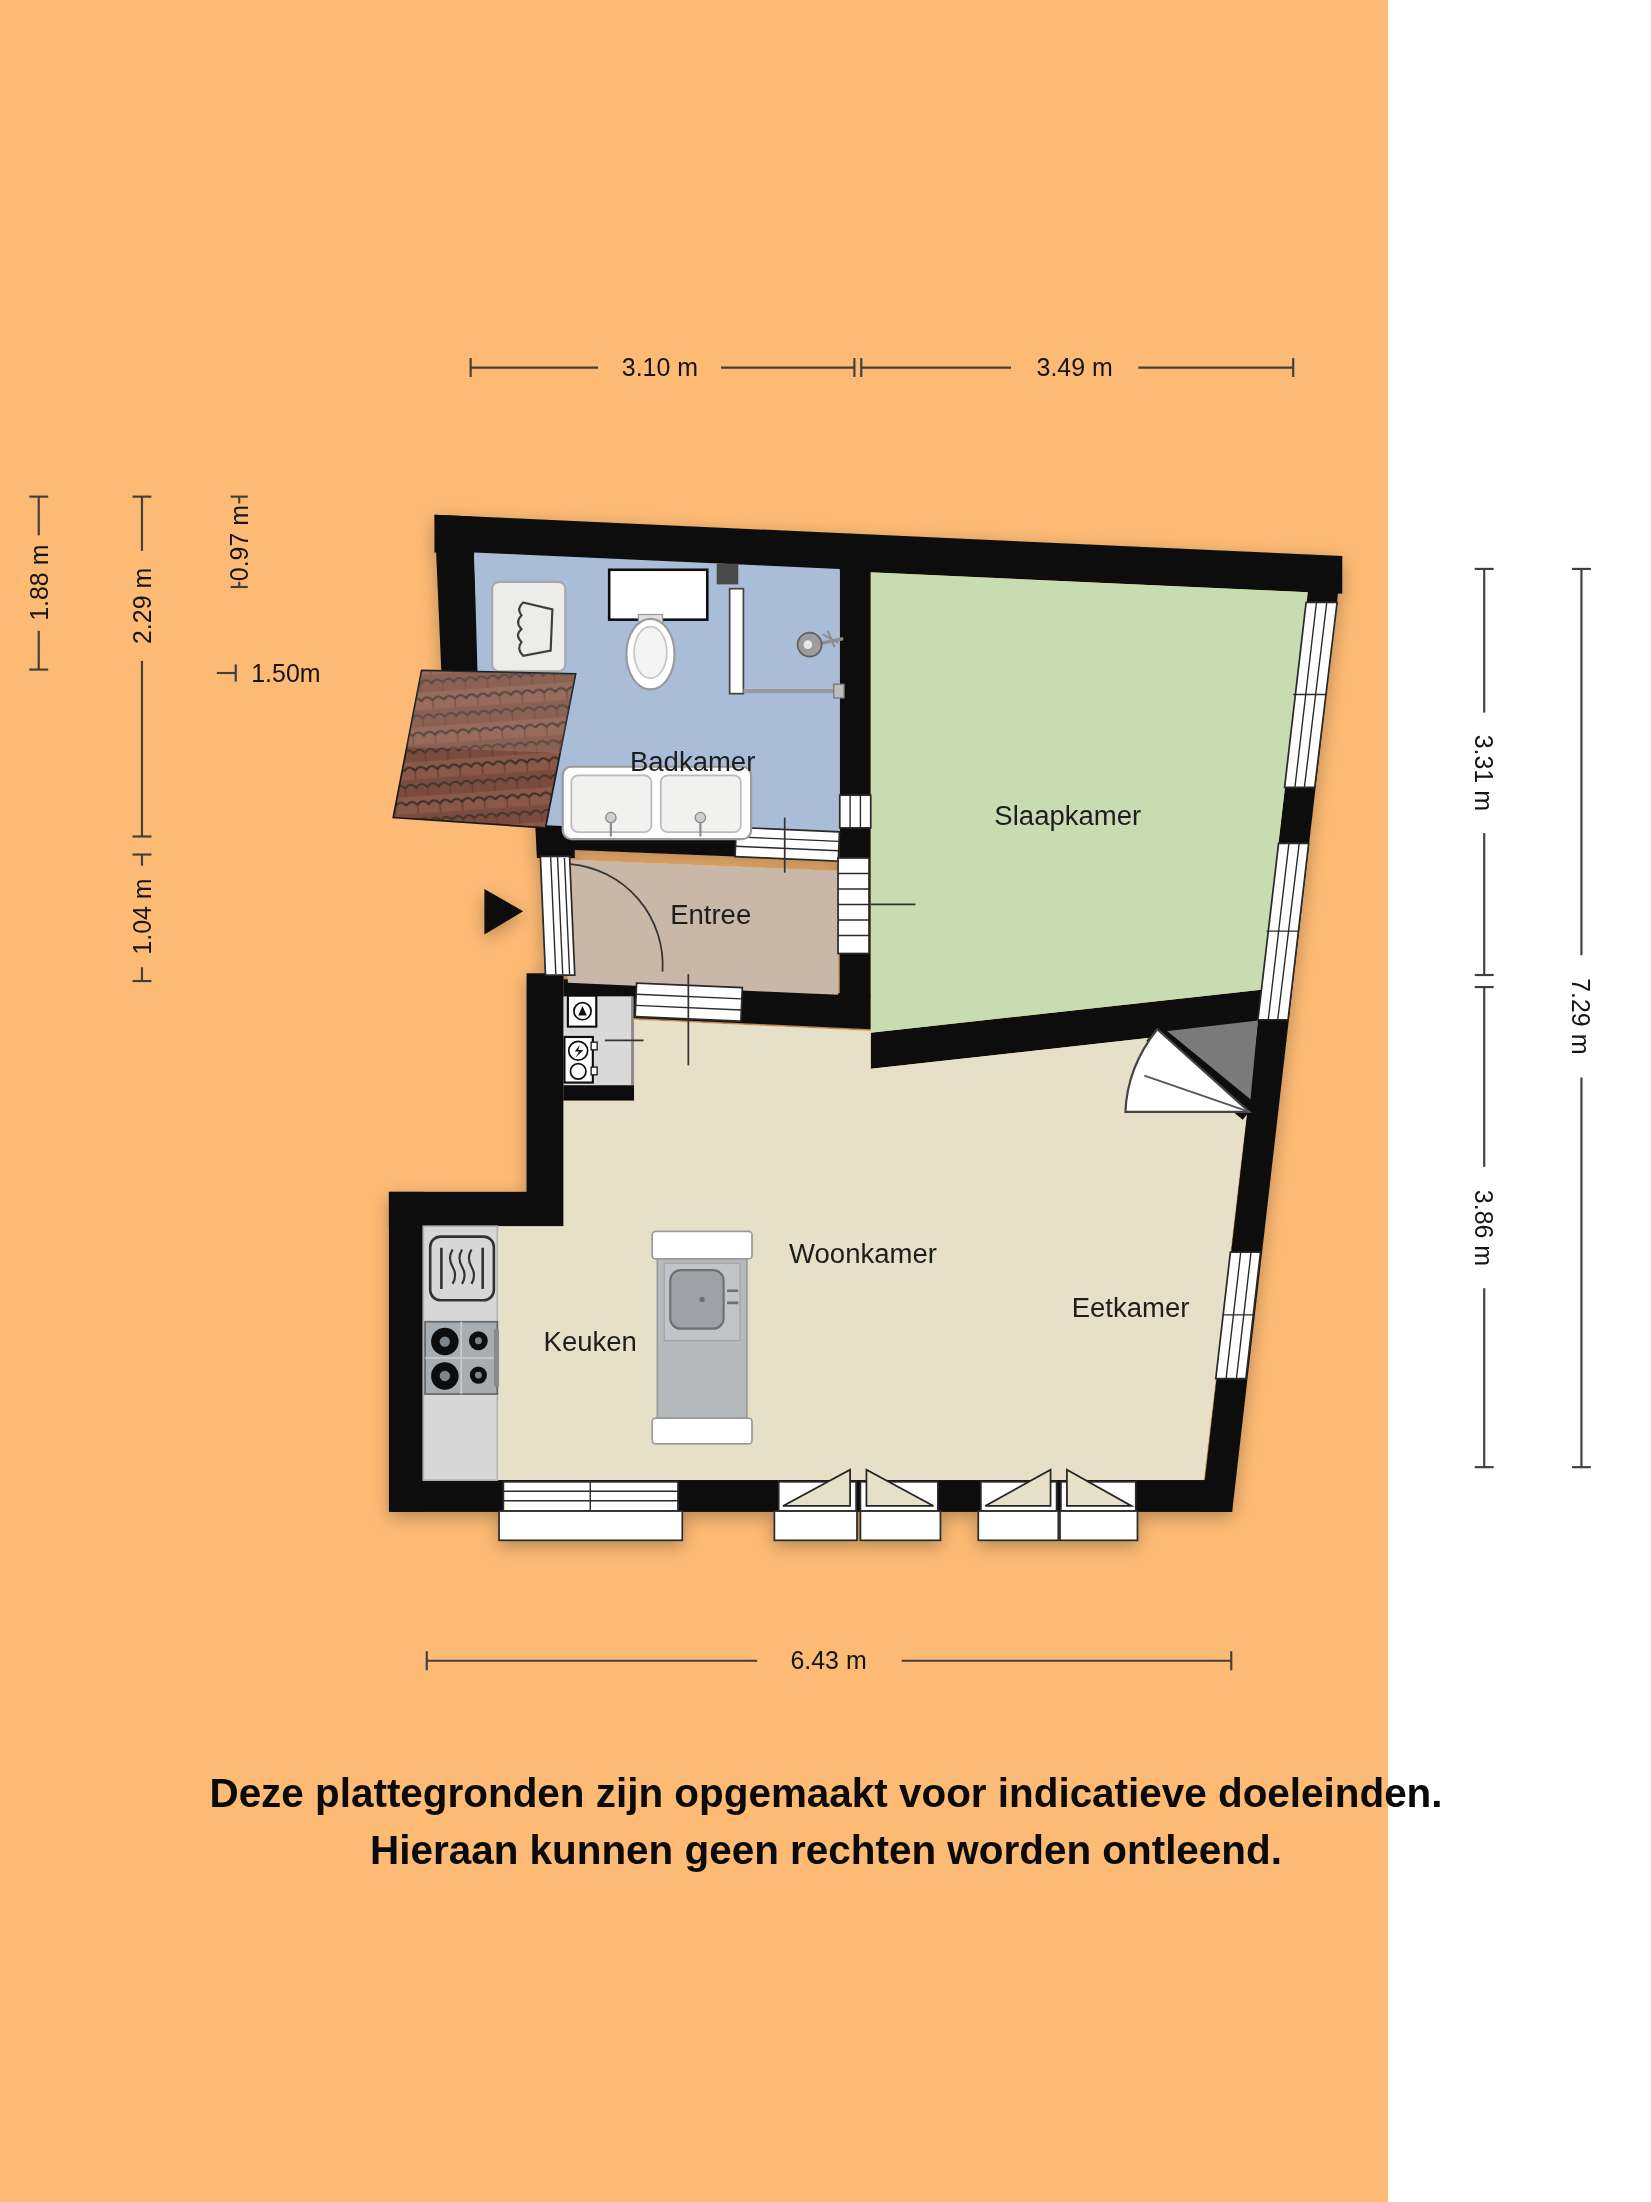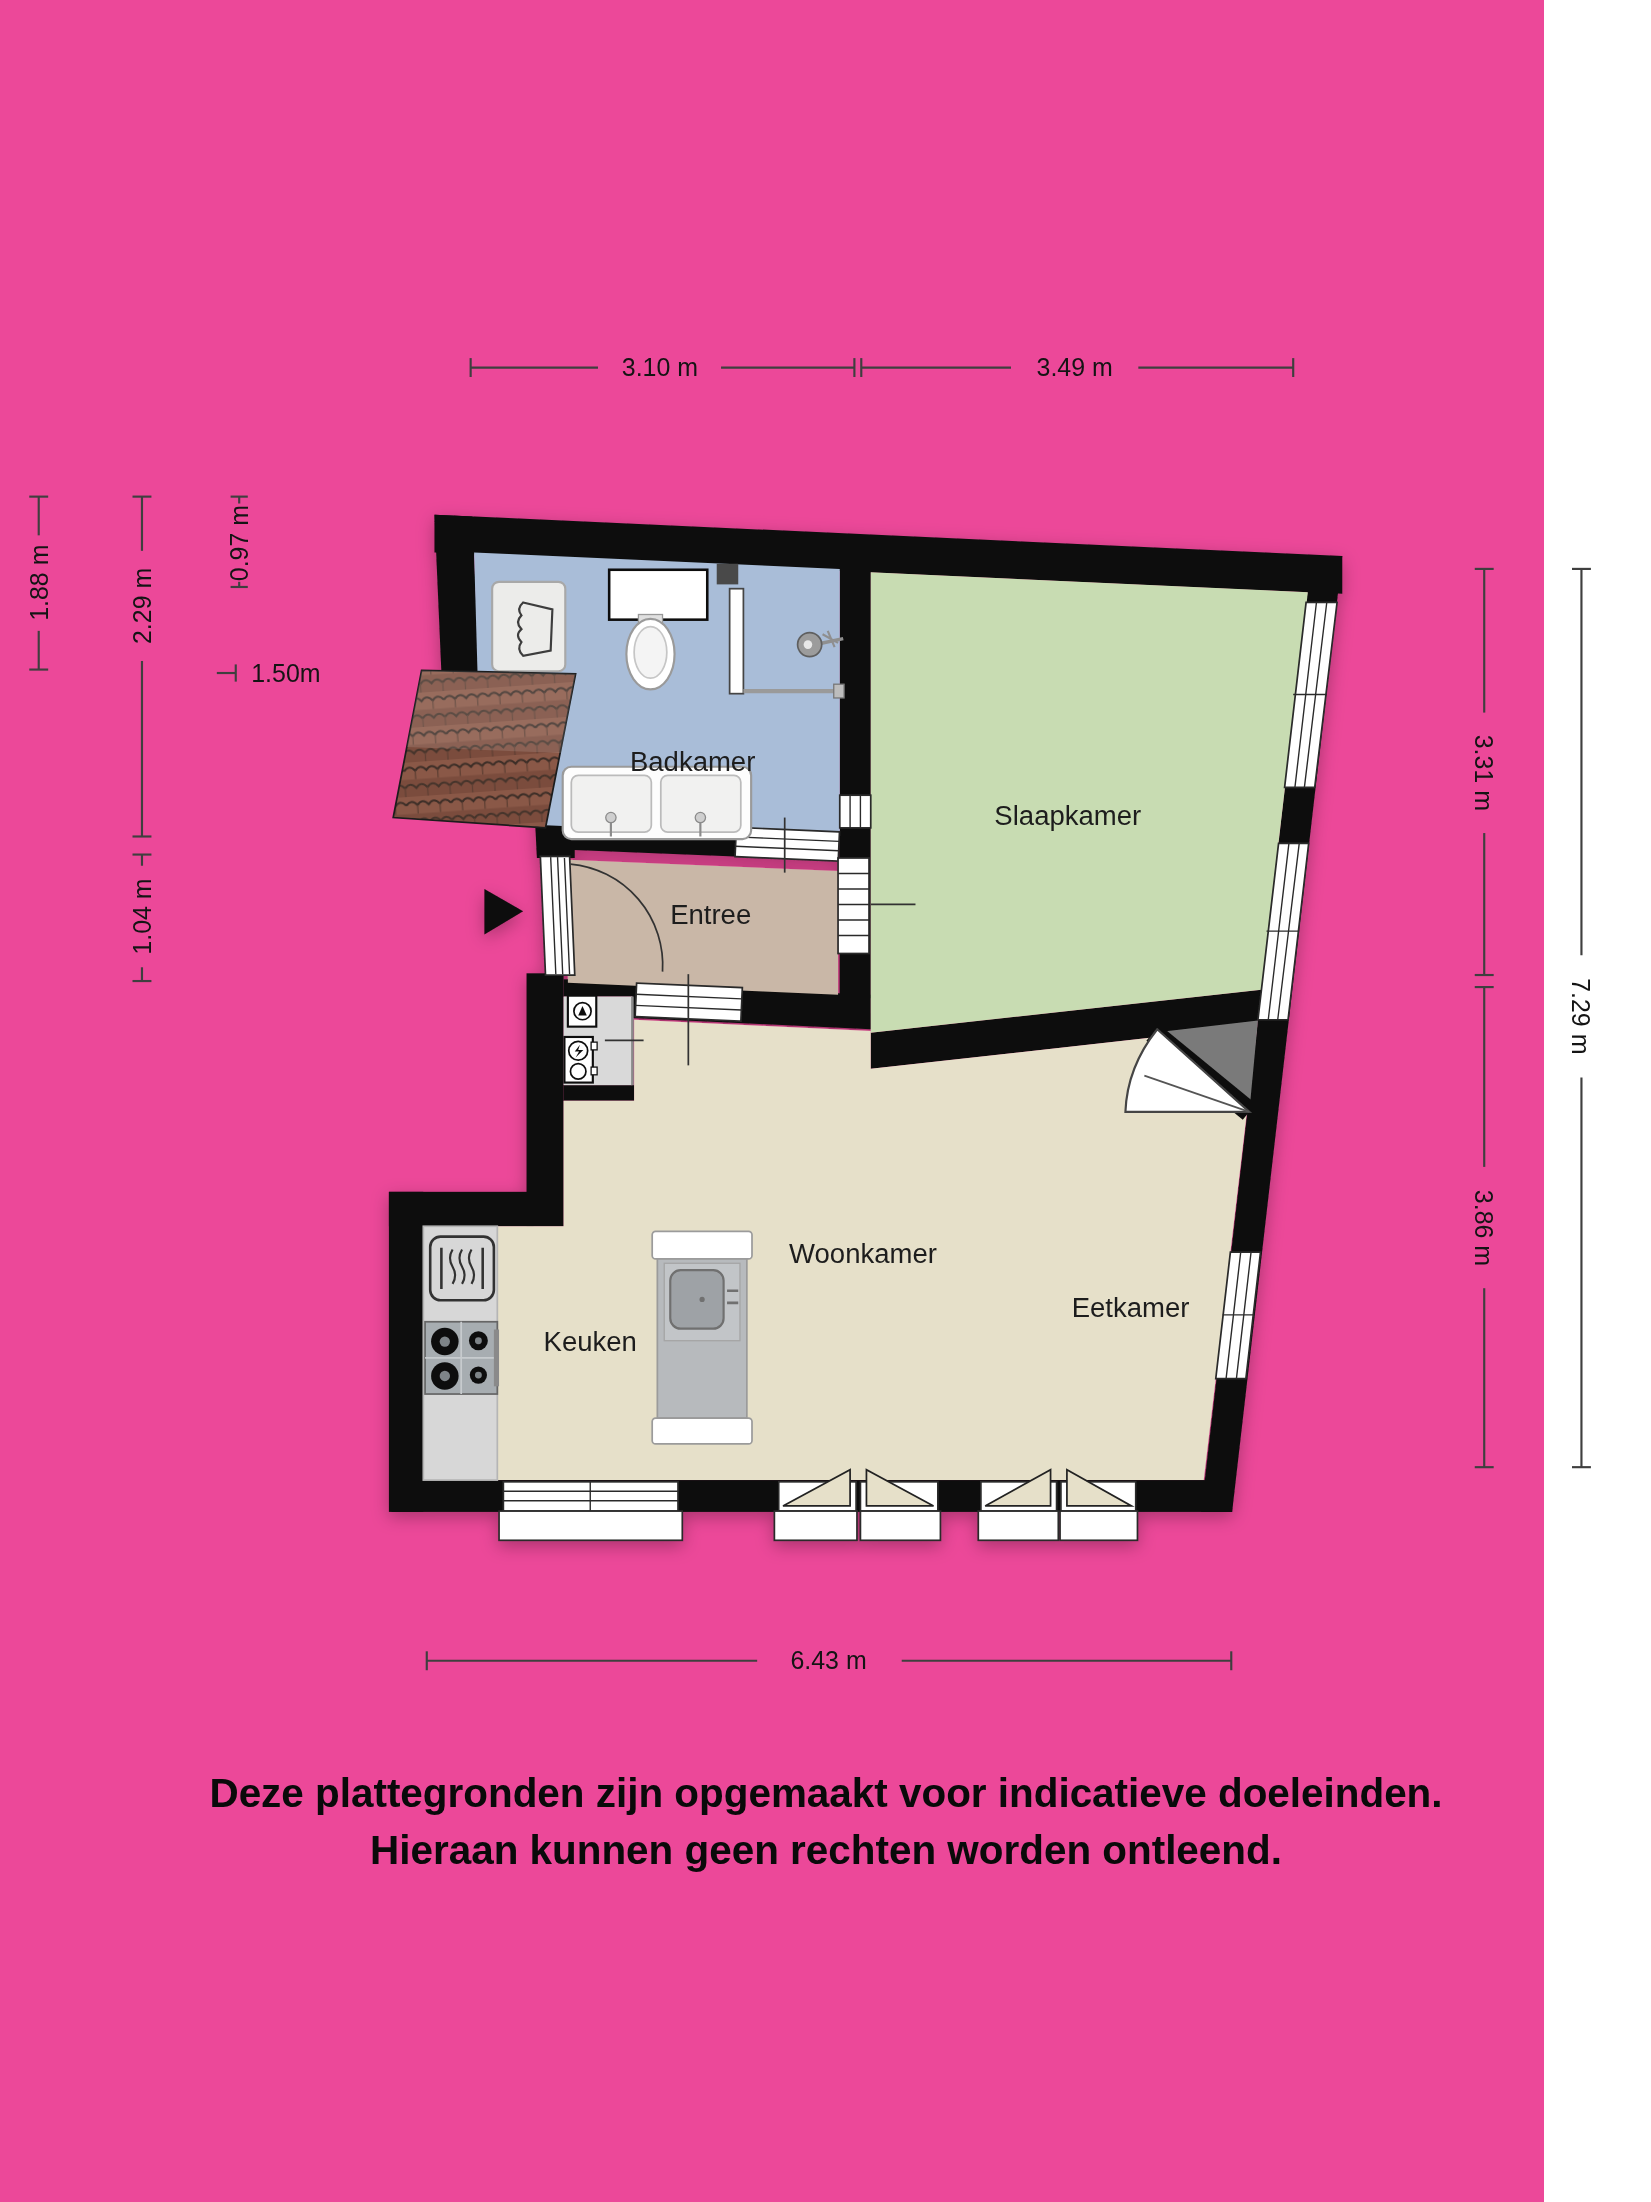--- a/index.html
+++ b/index.html
@@ -1,16 +1,16 @@
 <!DOCTYPE html>
 <html style="font-size:13.8px"><head>
 <meta charset="utf-8">
 <style>
   html,body{margin:0;padding:0;background:#ffffff;}
-  .page{width:1544px;height:2203px;position:relative;background:#ec4899;font-family:"Liberation Sans",sans-serif;}
+  .page{width:1388px;height:2203px;position:relative;background:#fdba74;font-family:"Liberation Sans",sans-serif;}
   svg{display:block;}
   text{font-family:"Liberation Sans",sans-serif;fill:#1d1d1d;}
   .roomlabel{font-size:32px;}
   .dimtext{font-size:29px;fill:#141414;}
   .dim{stroke:#3f3f3f;stroke-width:2.5;fill:none;}
   .wall{fill:#0d0d0d;}
   .opening{fill:#ffffff;stroke:#2a2a2a;stroke-width:2;}
   .frame{stroke:#2a2a2a;stroke-width:1.6;fill:none;}
   .disclaimer{font-size:47px;font-weight:bold;text-anchor:middle;fill:#0a0a0a;}
 </style>

